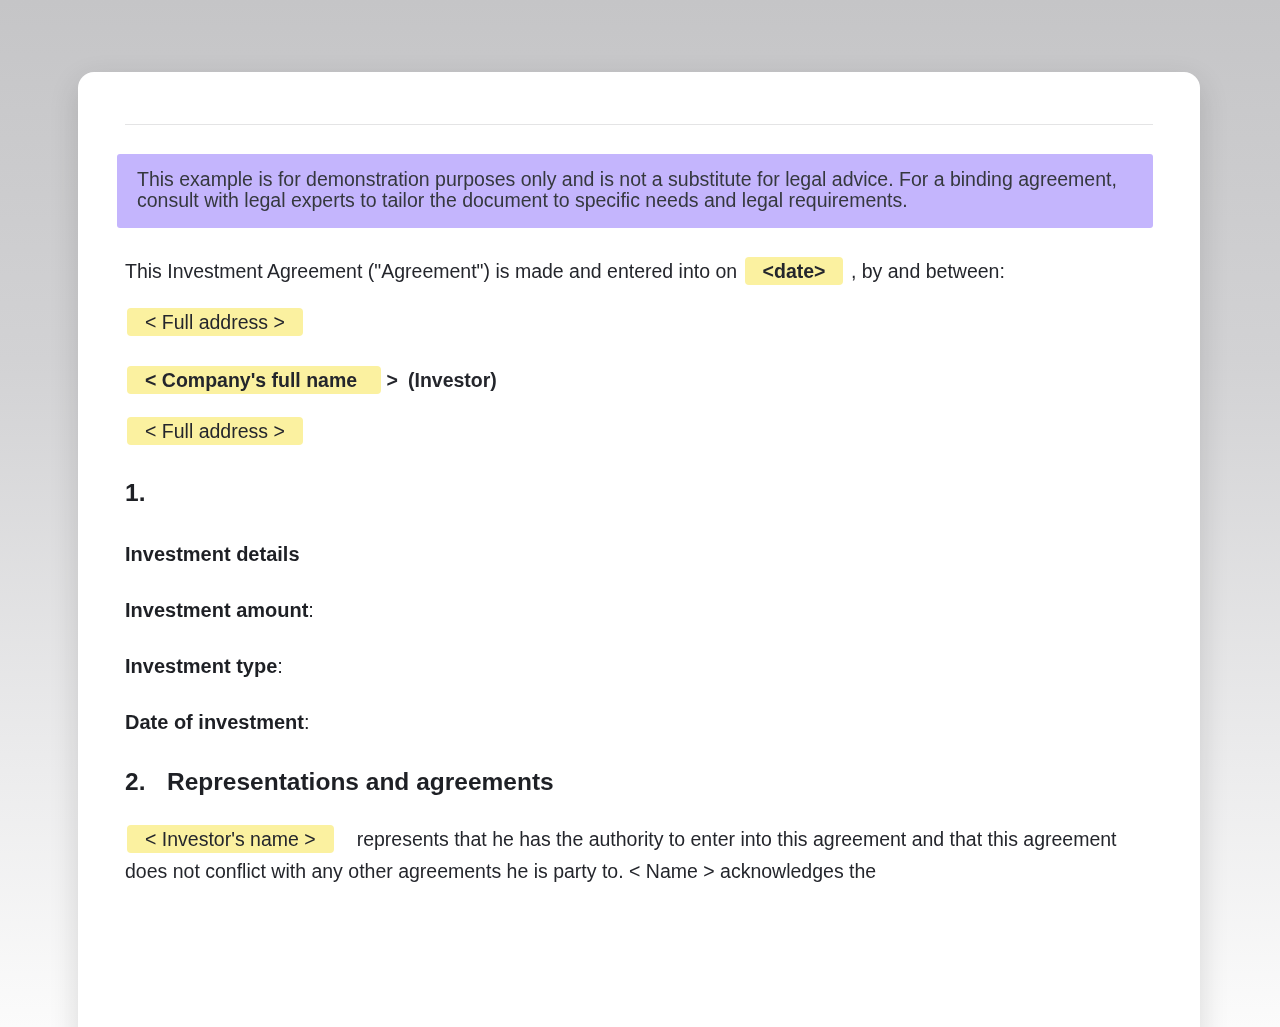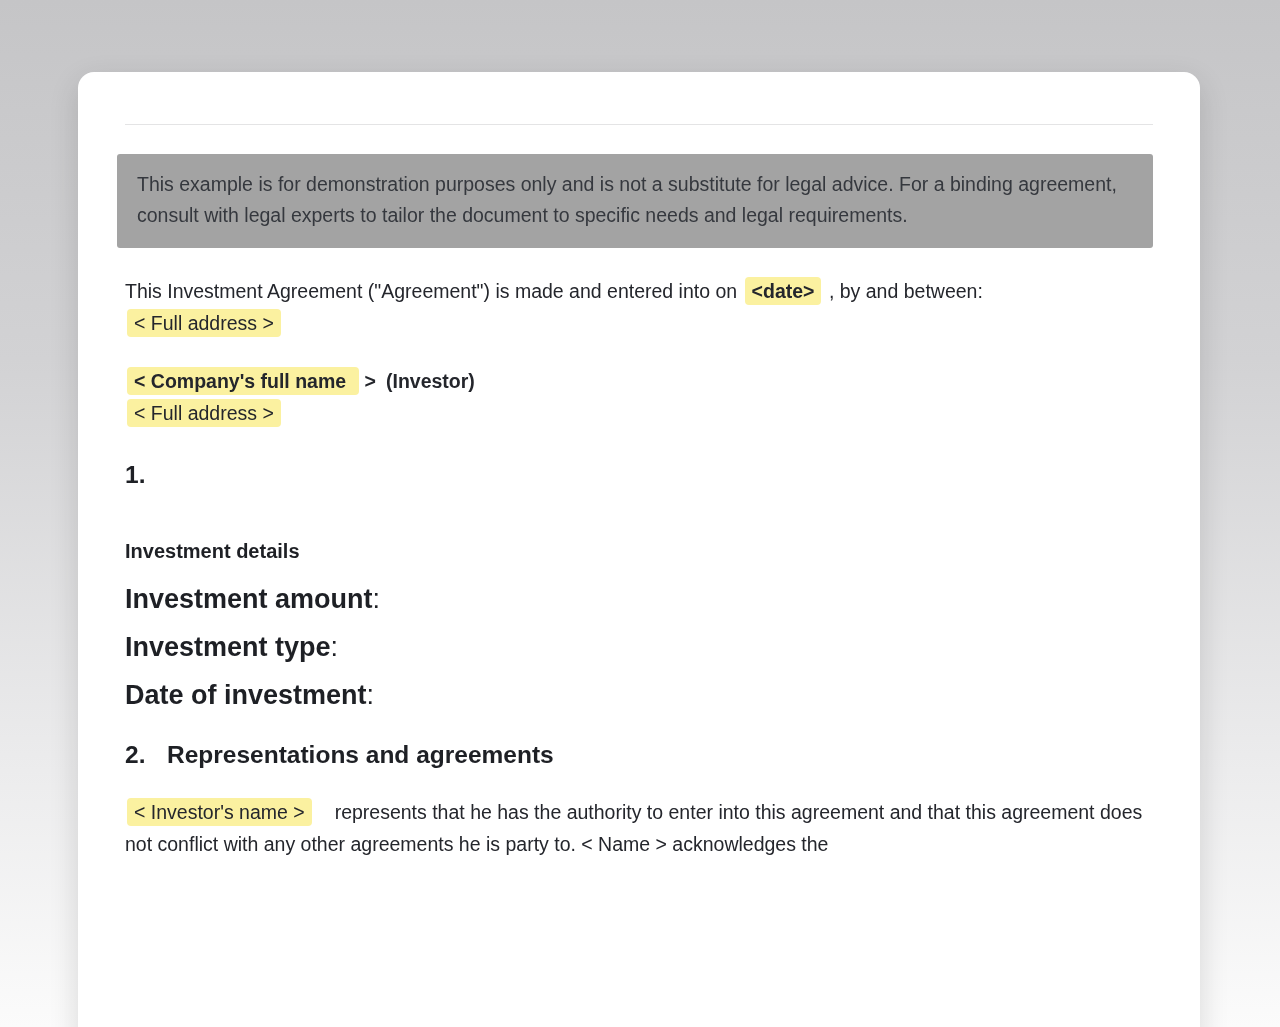--- a/index.html
+++ b/index.html
@@ -32,65 +32,65 @@
   }
   .title-divider {
     height: 1px;
     background: #e4e4e5;
     margin-top: 14px;
   }
   .callout {
     margin-top: 29px;
     margin-left: -8px;
     margin-right: 0;
-    background: #a3a3a3;
+    background: #c4b5fd;
     border-radius: 3px;
     padding: 15px 20px 17px 20px;
     font-size: 19.5px;
-    line-height: 31px;
+    line-height: 21px;
     color: #35383e;
   }
   .body-text {
     font-size: 19.5px;
     line-height: 32px;
     color: #24262c;
   }
   .intro { margin-top: 27px; }
   .hl {
     background: #fbf1a0;
     border-radius: 4px;
-    padding: 3px 7px;
+    padding: 3px 18px;
     margin: 0 2px;
   }
   .hl.bold { font-weight: 700; }
   .bold { font-weight: 700; }
   .party-name { margin-top: 26px; }
-  .party-address { }
+  .party-address { margin-top: 19px; }
   .role-label { margin-left: 10px; font-weight: 700; }
   .suffix { font-weight: 700; margin-left: 4px; }
   .section-heading {
     display: flex;
     align-items: baseline;
     margin-top: 29px;
     font-size: 24.5px;
     line-height: 33px;
     font-weight: 700;
     color: #1e2025;
   }
   .section-heading .num { width: 42px; flex: 0 0 auto; }
   .subheading {
-    margin-top: 46px;
+    margin-top: 31px;
     font-size: 20px;
     line-height: 28px;
     font-weight: 700;
     color: #1e2025;
   }
   .field-line {
-    margin-top: 20px;
-    font-size: 27px;
+    margin-top: 28px;
+    font-size: 20px;
     line-height: 28px;
     color: #1e2025;
   }
   .field-line .label { font-weight: 700; }
   .rep-paragraph { margin-top: 25px; }
   .rep-paragraph .hl { margin-right: 23px; }
 </style>
 </head>
 <body>
 

